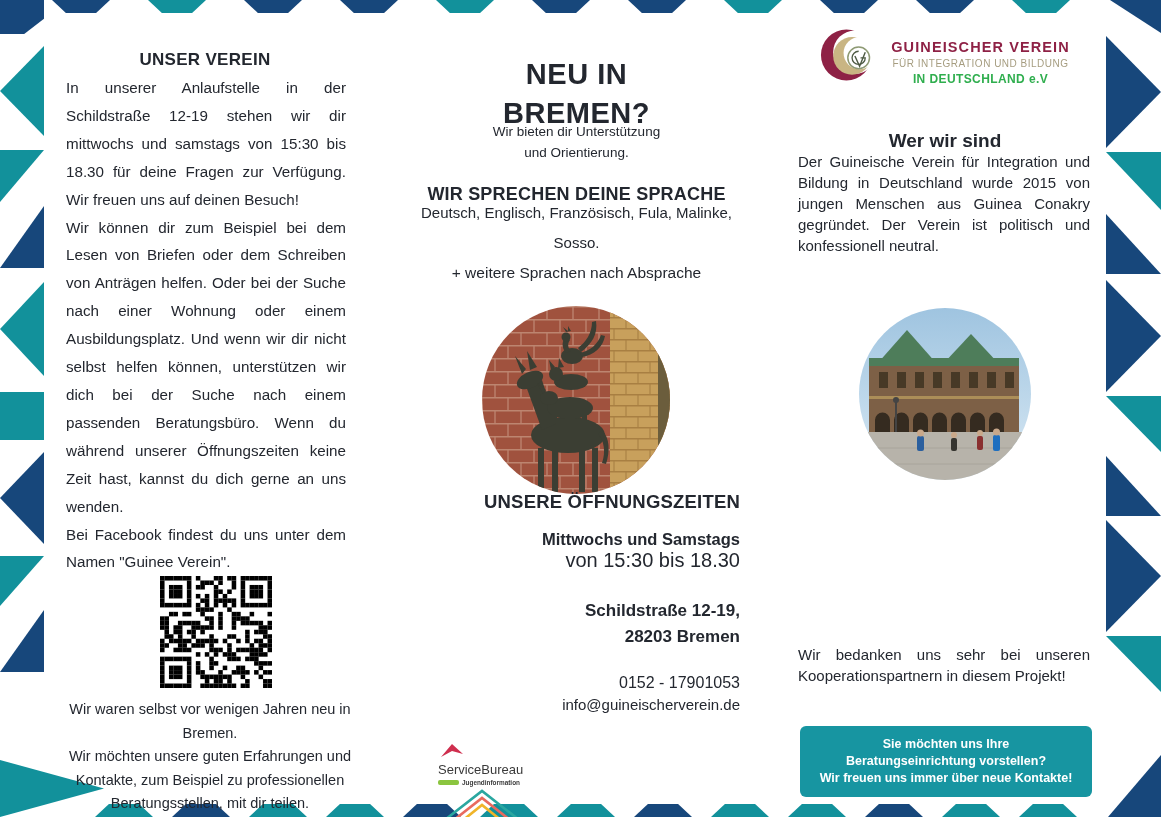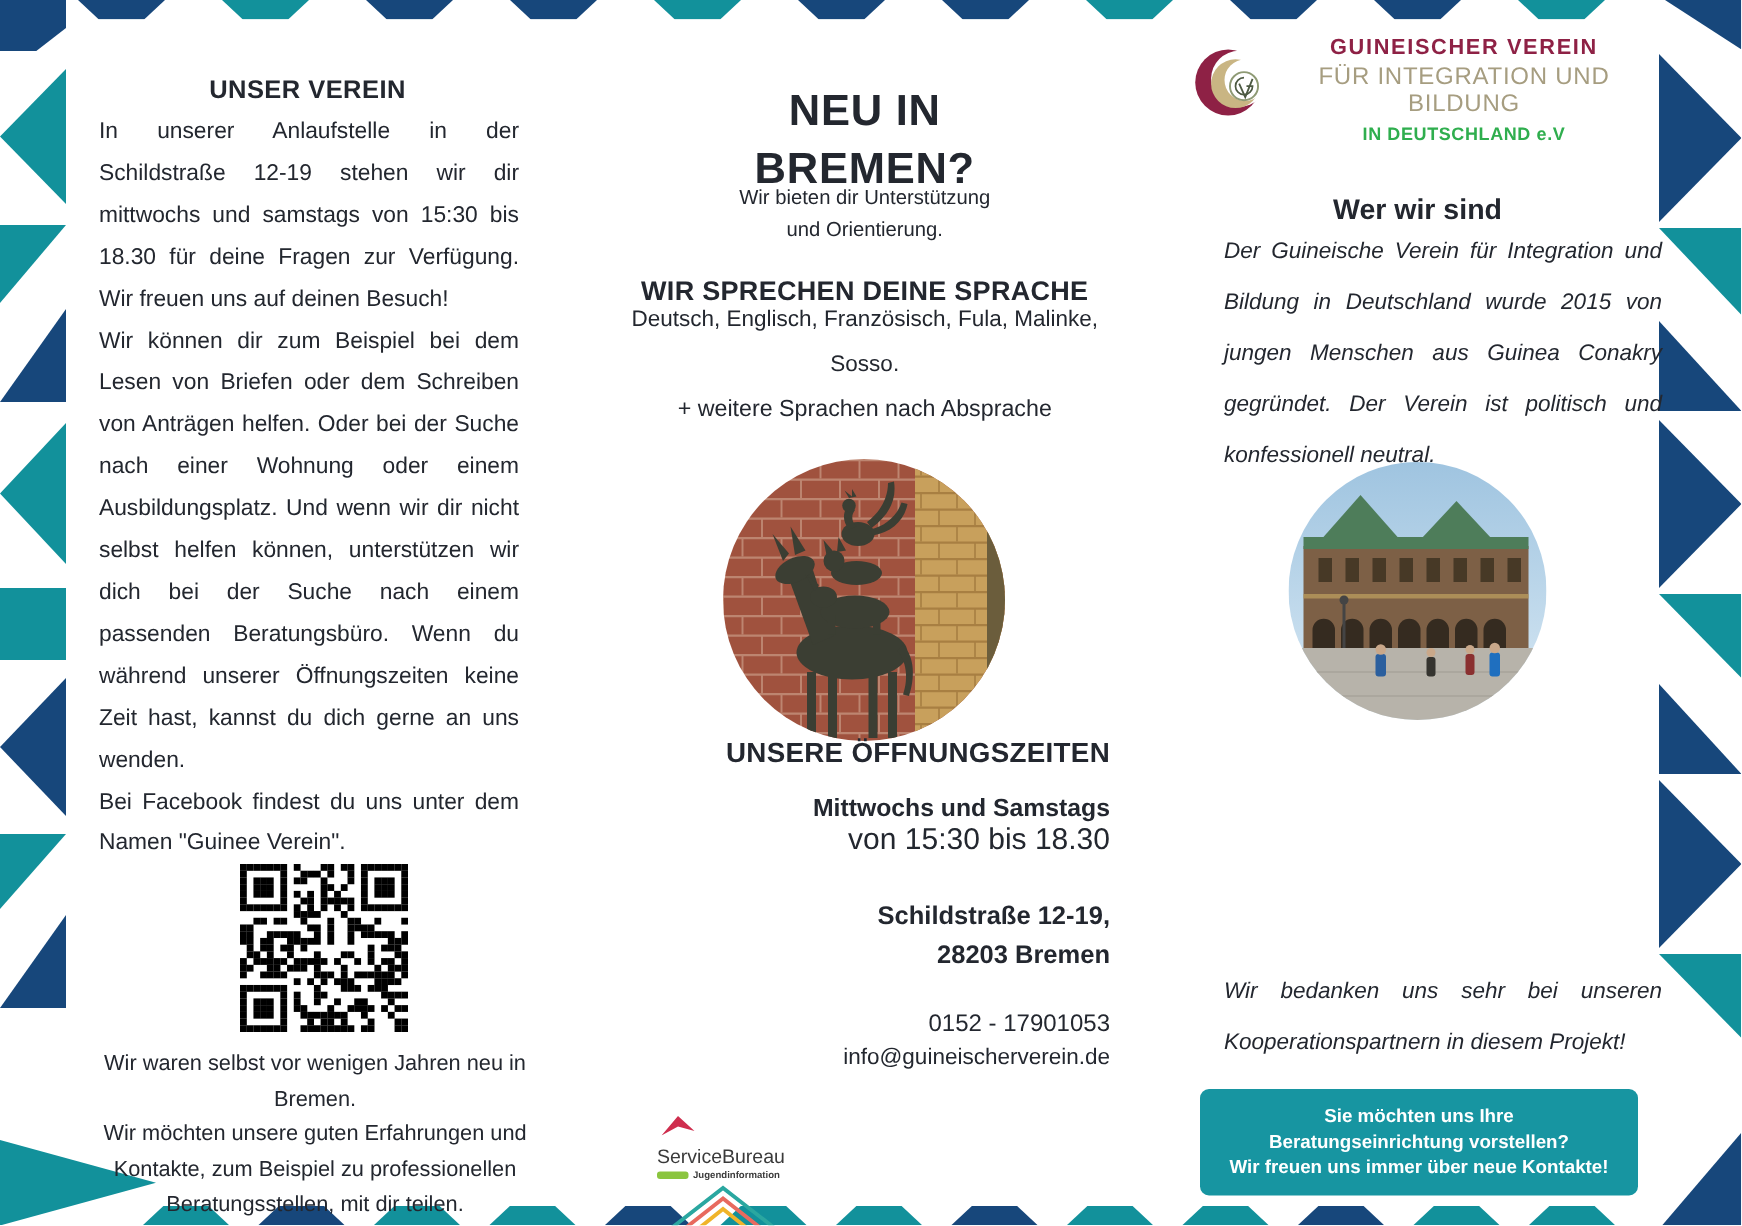--- a/index.html
+++ b/index.html
@@ -49,28 +49,28 @@
               transform-origin:left center;white-space:nowrap;}
   .logo-hor{width:88px;text-align:center;}
   .hor-text{font-size:8px;color:#9a9a9a;transform:scale(.62);transform-origin:center top;white-space:nowrap;}
   .logo-tjv{width:94px;text-align:center;}
   .tjv-row{display:flex;align-items:center;justify-content:center;gap:2px;}
   .tjv-name{font-size:21px;font-weight:bold;color:#3b82f6;letter-spacing:1px;}
   .tjv-sub{font-size:8px;color:#8a7a55;transform:scale(.55);transform-origin:center top;white-space:nowrap;}
 
   
   .r-logo{position:absolute;left:796px;top:24px;width:298px;display:flex;
-          align-items:flex-start;justify-content:center;gap:5px;}
+          align-items:flex-end;justify-content:center;gap:5px;}
   .r-logo-text{text-align:center;}
   .rl1{font-size:14.5px;font-weight:bold;color:#8E2145;letter-spacing:1.1px;}
-  .rl2{font-size:16px;color:#A69D80;letter-spacing:.5px;margin-top:3px;}
+  .rl2{font-size:10px;color:#A69D80;letter-spacing:.5px;margin-top:3px;}
   .rl3{font-size:12px;color:#2FAE4E;font-weight:bold;letter-spacing:.4px;margin-top:3px;}
   .r-heading{position:absolute;left:798px;top:114px;width:294px;text-align:center;
              font-size:19px;font-weight:bold;}
-  .r-par{position:absolute;left:816px;width:292px;font-size:15px;line-height:34px;text-align:justify;font-style:italic;}
+  .r-par{position:absolute;left:798px;width:292px;font-size:15px;line-height:21px;text-align:justify;}
   .r-p1{top:151px;}
   .r-photo{position:absolute;left:859px;top:308px;width:172px;height:172px;}
   .r-p2{top:496px;}
   .r-p3{top:644px;}
   .r-cta{position:absolute;left:800px;top:726px;width:292px;box-sizing:border-box;
          border-radius:6px;padding:10px 12px;color:#fff;text-align:center;
          font-size:12.5px;font-weight:bold;line-height:17px;}
 </style>
 </head>
 <body>

